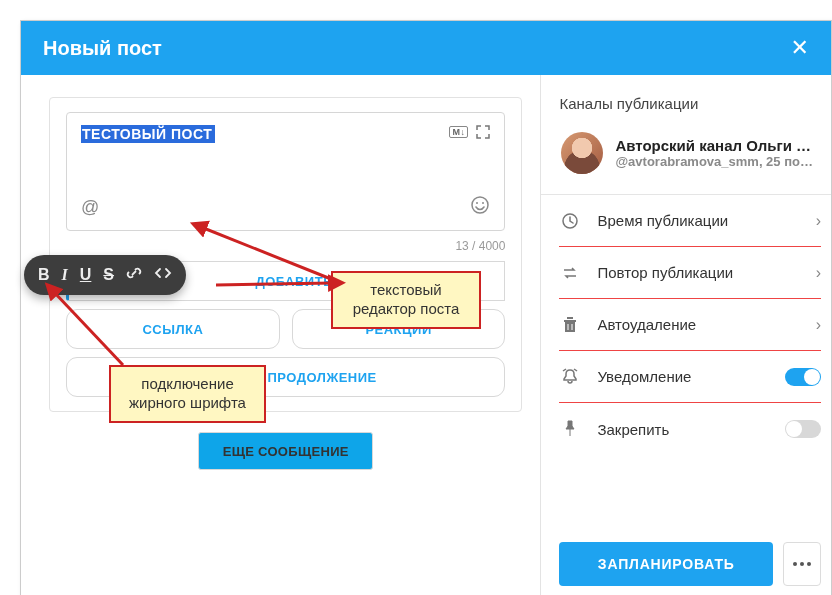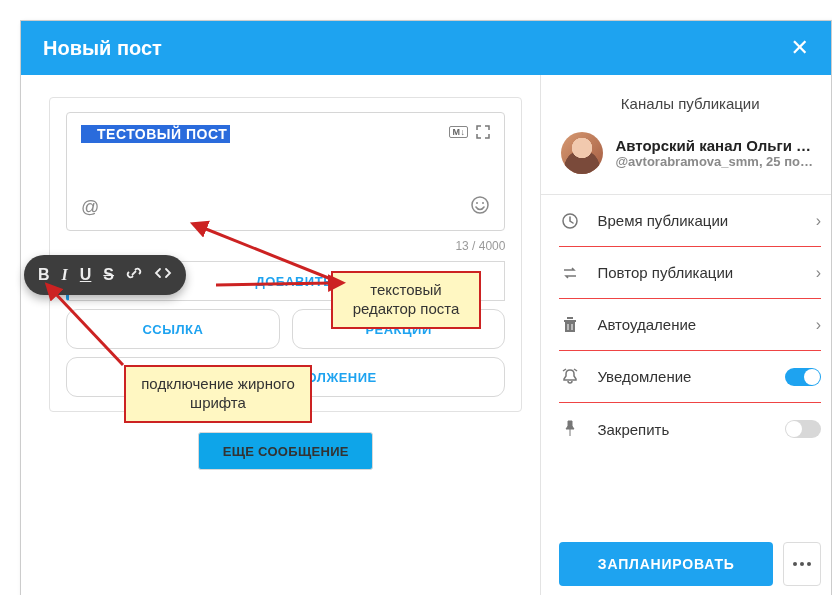--- a/index.html
+++ b/index.html
@@ -11,21 +11,21 @@
   .content { flex:1; display:flex; }
   .left { width:520px; padding: 22px 18px 0 28px; position:relative; }
   .right { flex:1; border-left:1px solid #e3e3e3; padding: 20px 10px 18px 18px; display:flex; flex-direction:column; }
   .card { border:1px solid #e2e2e2; border-radius:4px; padding:14px 16px 14px; }
   .card-head { display:flex; align-items:center; margin-bottom:10px; }
   .card-head .label { font-size:16px; color:#333; flex:1; }
   .dots { display:flex; flex-direction:column; gap:3px; cursor:pointer; padding:4px; }
   .dots span { width:4px; height:4px; background:#333; border-radius:50%; display:block; }
   .editor { border:1px solid #d6d6d6; border-radius:4px; padding:12px 14px 10px; position:relative; }
   .editor-top { display:flex; align-items:flex-start; justify-content:space-between; }
-  .sel { background:#2a6bdc; color:#fff; font-weight:700; font-size:14px; padding:1px 3px 1px 16px; letter-spacing:.5px; }
+  .sel { background:#2a6bdc; color:#fff; font-weight:700; font-size:14px; padding:1px 3px 1px 1px; letter-spacing:.5px; }
   .ed-icons { display:flex; gap:8px; align-items:center; }
   .ed-icons .md { font-size:9px; border:1px solid #888; color:#666; padding:0 2px; border-radius:2px; letter-spacing:.5px; font-weight:700; }
   .ed-icons .exp svg { display:block; }
   .ed-bottom { margin-top:52px; display:flex; align-items:center; justify-content:space-between; }
   .at { color:#8a8a8a; font-size:18px; }
   .smile { color:#8a8a8a; font-size:18px; }
   .counter { text-align:right; color:#9a9a9a; font-size:12px; margin-top:8px; }
   .btnrow { display:flex; gap:12px; margin-top:8px; }
   .btn { flex:1; height:40px; border:1px solid #d8d8d8; border-radius:11px; background:#fff; color:#1ea3f0; font-size:13px; font-weight:700; letter-spacing:.5px; display:flex; align-items:center; justify-content:center; cursor:pointer; }
   .btn.half-left { border-radius:3px 0 0 3px; border-left:3px solid #1ea3f0; }
@@ -35,28 +35,28 @@
   
   .pill { position:absolute; left:3px; top:180px; background:#3d3d3d; border-radius:22px; height:40px; padding:0 14px; display:flex; align-items:center; gap:12px; color:#eee; box-shadow:0 4px 10px rgba(0,0,0,.3); }
   .pill .it { font-size:16px; font-weight:700; cursor:pointer; }
   .pill .it.italic { font-style:italic; font-family: Georgia, serif; }
   .pill .it.u { text-decoration:underline; }
   .pill .it.s { text-decoration:line-through; }
 
   
   .callout { position:absolute; background:#fff7c2; border:2px solid #c22; padding:8px 12px; font-size:15px; color:#333; line-height:1.25; text-align:center; }
   .co1 { left:310px; top:196px; width:150px; }
-  .co2 { left:103px; top:290px; width:188px;text-align:center; }
+  .co2 { left:88px; top:290px; width:157px;text-align:center; }
 
   
   .arrow { position:absolute; }
   .arrow svg { overflow:visible; }
 
   
-  .sec-title { font-size:15px; color:#444; margin-bottom:14px;text-align:center; }
+  .sec-title { font-size:15px; color:#444; margin-bottom:14px; }
   .channel { display:flex; align-items:center; gap:12px; padding:6px 8px 16px 2px;font-weight:bold; }
   .avatar { width:42px; height:42px; border-radius:50%; background:linear-gradient(135deg,#d79a72,#a35b41); flex-shrink:0; position:relative; overflow:hidden; }
   .avatar::after{content:"";position:absolute;inset:0;background:radial-gradient(circle at 50% 38%,#f1c9ae 0 30%,transparent 31%),radial-gradient(circle at 50% 85%,#7a4a3a 0 42%,transparent 43%);}
   .ch-txt { flex:1; min-width:0; }
   .ch-name { font-size:15px; color:#222; white-space:nowrap; overflow:hidden; text-overflow:ellipsis; }
   .ch-sub { font-size:13px; color:#8a8a8a; white-space:nowrap; overflow:hidden; text-overflow:ellipsis; }
   .divider { height:1px; background:#e5e5e5; margin:4px -10px 0 -18px; }
 
   .row { height:52px; display:flex; align-items:center; gap:16px; border-bottom:1px solid #ef4444; cursor:pointer; }
   .row .ic { width:22px; color:#777; display:flex; justify-content:center; }

